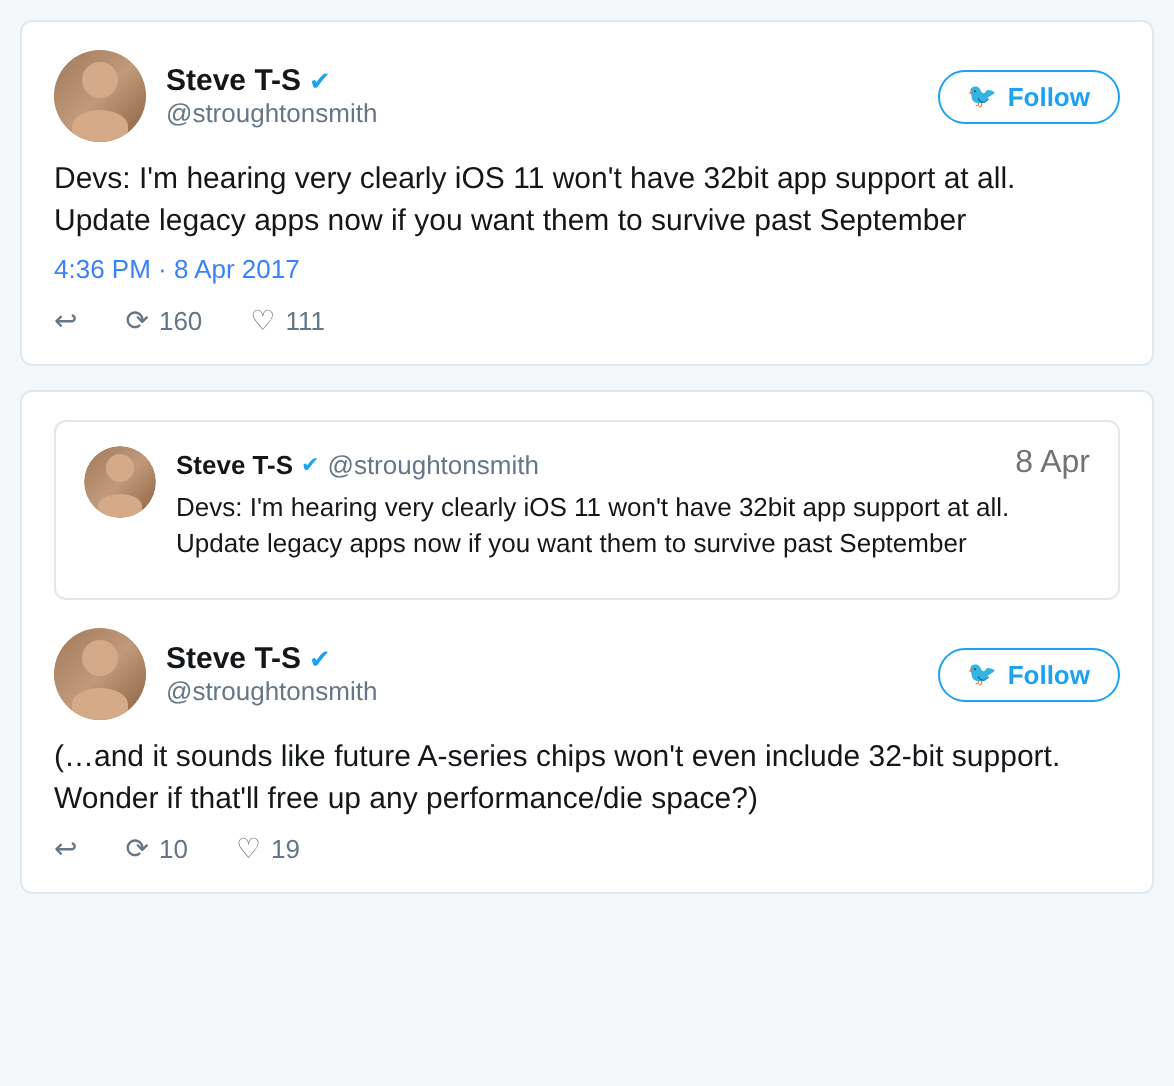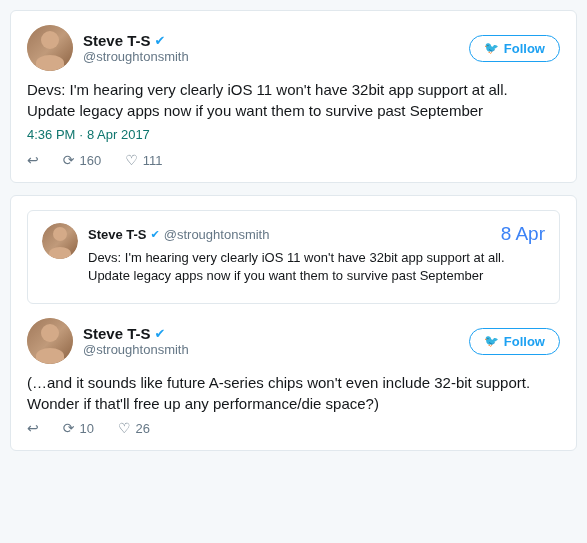--- a/index.html
+++ b/index.html
@@ -126,21 +126,21 @@
 
     .tweet-text {
       font-size: 15px;
       color: #14171a;
       line-height: 1.4;
       margin-bottom: 6px;
     }
 
     .tweet-time {
       font-size: 13px;
-      color: #0f766e;
+      color: #3b82f6;
       margin-bottom: 10px;
     }
 
     .tweet-actions {
       display: flex;
       align-items: center;
       gap: 24px;
     }
 
     .action-item {
@@ -203,22 +203,22 @@
       font-size: 13px;
       color: #14171a;
     }
 
     .nested-handle {
       font-size: 13px;
       color: #657786;
     }
 
     .nested-date {
-      font-size: 19px;
-      color: #3b82f6;
+      font-size: 16px;
+      color: #737373;
       margin-left: auto;
     }
 
     .nested-tweet-text {
       font-size: 13px;
       color: #14171a;
       line-height: 1.4;
       margin-top: 4px;
     }
 
@@ -321,17 +321,17 @@
     <div class="tweet-actions">
       <div class="action-item">
         <span class="action-icon">↩</span>
       </div>
       <div class="action-item">
         <span class="action-icon">⟳</span>
         <span>10</span>
       </div>
       <div class="action-item">
         <span class="action-icon">♡</span>
-        <span>26</span>
+        <span>19</span>
       </div>
     </div>
   </div>
 </div>
 
 </body></html>

